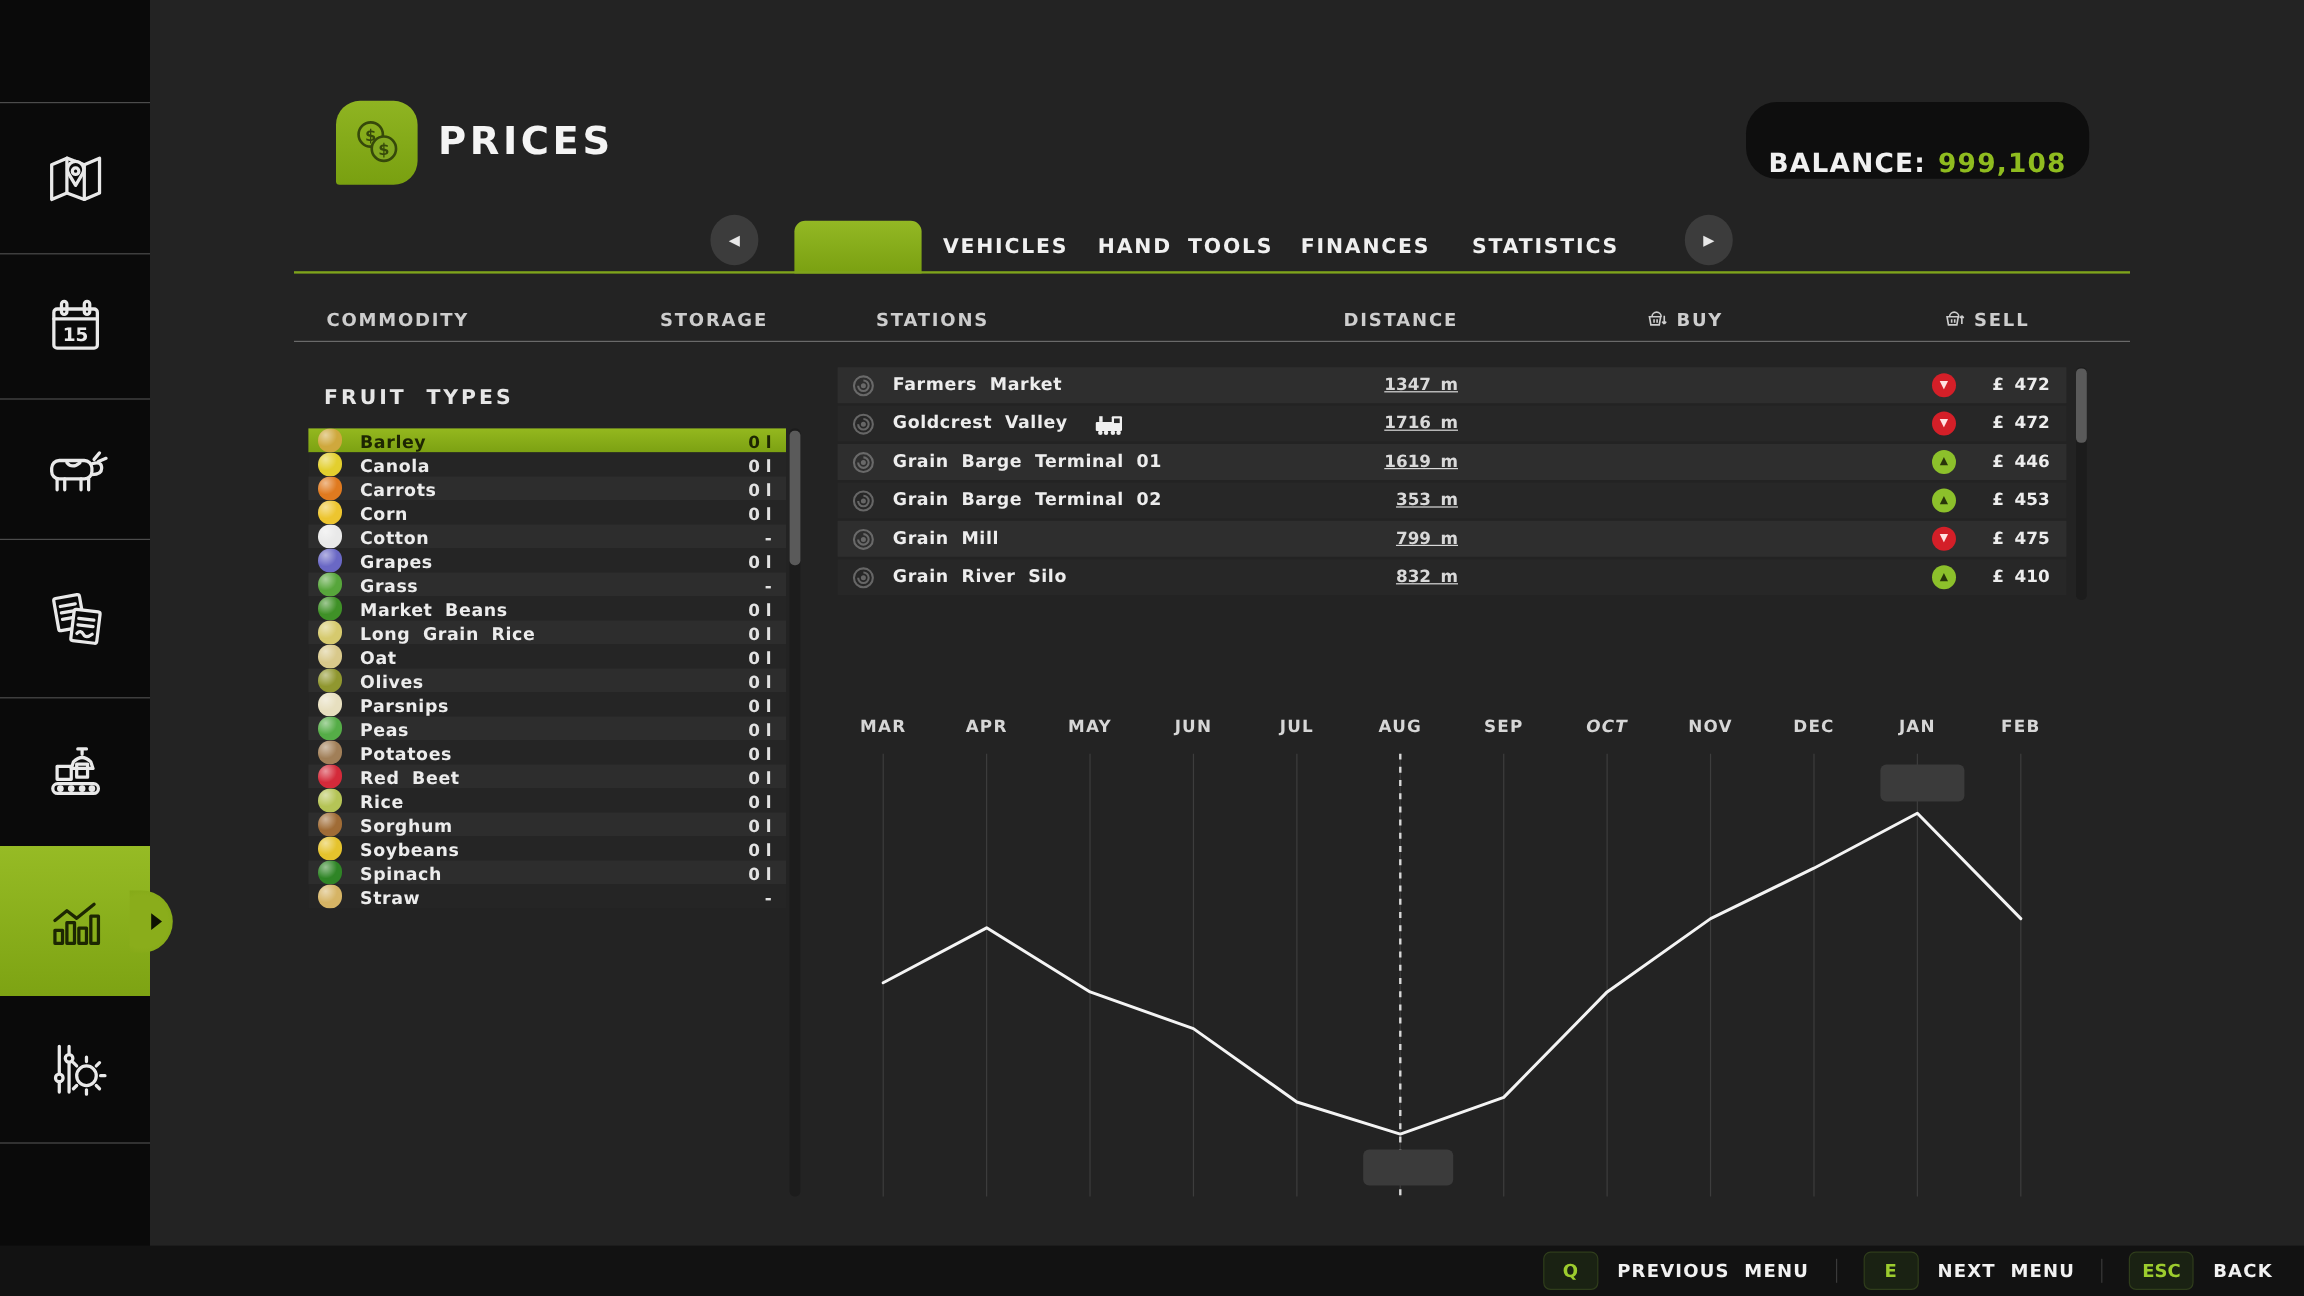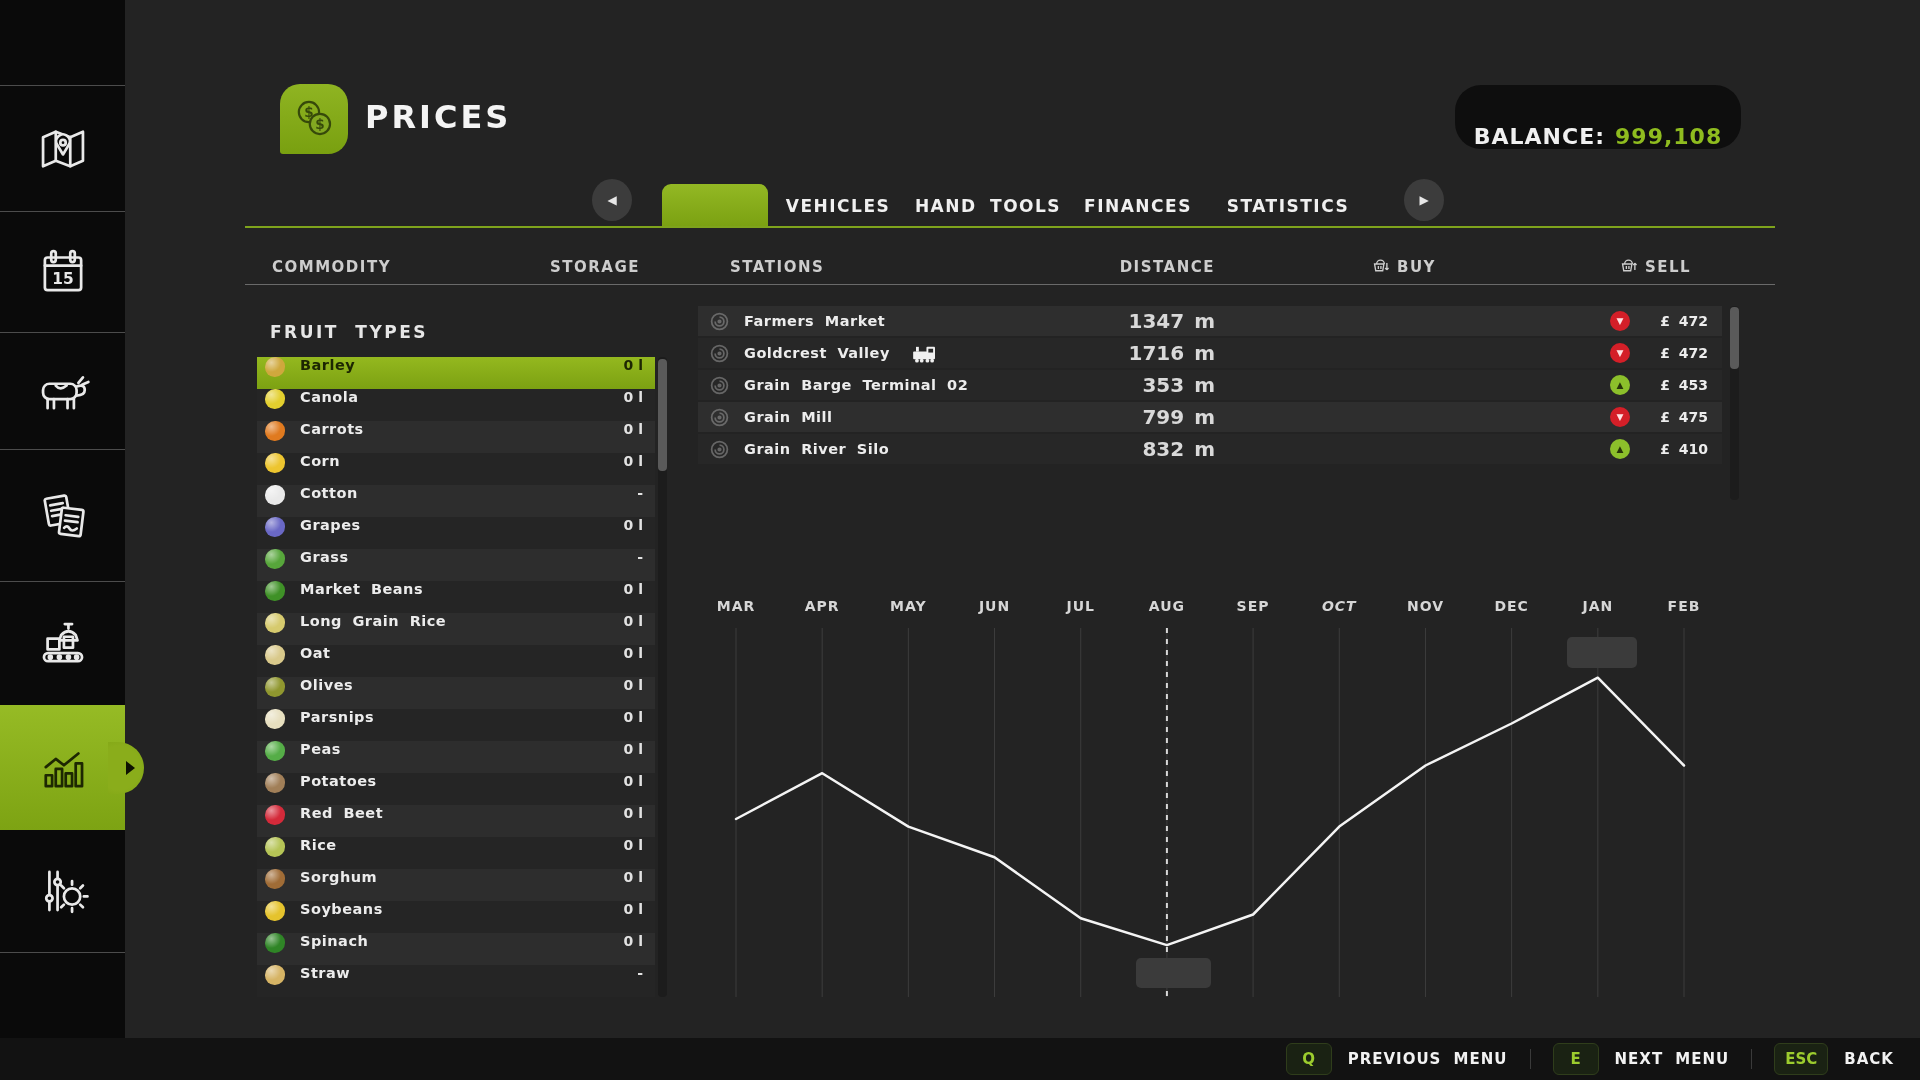--- a/index.html
+++ b/index.html
@@ -42,39 +42,39 @@
   .tab-underline { position:absolute; left:245px; top:226px; width:1530px; height:2px; background:#7ea31c; }
 
   
   .col-head { position:absolute; top:258px; color:#cdcdcd; font-size:15px; font-weight:bold; letter-spacing:1.5px; }
   .head-sep { position:absolute; left:245px; top:284px; width:1530px; height:1px; background:#909090; opacity:.65; }
   .basket { display:inline-block; vertical-align:-3px; margin-right:8px; }
 
   
   .group-label { position:absolute; left:270px; top:322px; color:#e6e6e6; font-size:17px; font-weight:bold; letter-spacing:2.5px; word-spacing:8px; }
   .commodity-list { position:absolute; left:257px; top:357px; width:398px; }
-  .commodity-row { position:relative; height:32px; background:#2d2d2d; display:flex; align-items:flex-start; padding:0 12px 0 8px; cursor:pointer; }
+  .commodity-row { position:relative; height:20px; background:#2d2d2d; display:flex; align-items:flex-end; padding:0 12px 0 8px; cursor:pointer; }
   .commodity-row.alt { background:#252525; }
   .commodity-row.selected { background:linear-gradient(180deg,#94b81f 0%,#7ca112 100%); }
   .commodity-row .cicon { width:20px; height:20px; border-radius:50% 45% 50% 48%; flex:0 0 auto;
        background:radial-gradient(circle at 32% 28%, rgba(255,255,255,.5), rgba(255,255,255,0) 48%), var(--c,#888); }
   .commodity-row .cname { margin-left:15px; font-size:14.5px; font-weight:bold; color:#ececec; letter-spacing:.5px; word-spacing:5px; }
   .commodity-row .cval { margin-left:auto; font-size:14px; font-weight:bold; color:#e2e2e2; }
   .commodity-row.selected .cname, .commodity-row.selected .cval { color:#1d2602; }
   .vscroll { position:absolute; width:9px; background:#1c1c1c; border-radius:4px; }
   .vthumb { position:absolute; left:0; width:9px; background:#5a5a5a; border-radius:4px; cursor:pointer; }
 
   
   .station-list { position:absolute; left:698px; top:306px; width:1024px; }
   .station-row { position:relative; height:30px; margin-bottom:2px; background:#2e2e2e; display:flex; align-items:center; cursor:pointer; }
   .station-row.alt { background:#272727; }
   .hotspot { margin:0 14px 0 11px; flex:0 0 auto; opacity:.55; }
   .sname { font-size:14.5px; font-weight:bold; color:#ededed; letter-spacing:.5px; word-spacing:5px; }
   .train { margin-left:22px; }
-  .sdist { position:absolute; left:417px; width:100px; text-align:right; font-size:20px; font-weight:bold; color:#d9d9d9; word-spacing:3px; }
+  .sdist { position:absolute; left:417px; width:100px; text-align:right; font-size:14px; font-weight:bold; color:#d9d9d9; word-spacing:3px;text-decoration:underline; }
   .trend { position:absolute; left:912px; width:20px; height:20px; border-radius:50%; display:flex; align-items:center; justify-content:center; }
   .trend.down { background:#d41f28; } .trend.down::before { content:"▼"; font-size:9px; color:#ffe2e2; }
   .trend.up { background:#8cc02b; } .trend.up::before { content:"▲"; font-size:9px; color:#28350a; }
   .sprice { position:absolute; left:940px; width:70px; text-align:right; font-size:14px; font-weight:bold; color:#ededed; word-spacing:4px; }
 
   
   .chart-labels { position:absolute; left:700px; top:598px; width:1075px; height:22px; }
   .month-label { position:absolute; top:0; transform:translateX(-50%); color:#d6d6d6; font-size:14px; font-weight:bold; letter-spacing:1px; }
   .chart-svg { position:absolute; left:700px; top:628px; width:1075px; height:382px; }
   .chart-box { position:absolute; background:#3b3b3b; border-radius:5px; }
@@ -388,20 +388,32 @@
           <circle cx="5" cy="17.5" r="2"></circle>
           <circle cx="10" cy="17.5" r="2"></circle>
           <circle cx="16" cy="17.5" r="2"></circle>
           <circle cx="21" cy="17.5" r="2"></circle>
         </svg>
         <span class="sdist">1716 m</span>
         <span class="trend down"></span>
         <span class="sprice">£ 472</span>
       </div>
 
+      <div class="station-row">
+        <svg class="hotspot" width="21" height="21" viewBox="0 0 24 24" fill="none" stroke="#9a9a9a" stroke-width="2">
+          <circle cx="12" cy="12" r="9"></circle>
+          <path d="M12 7 a5 5 0 1 1 -5 5"></path>
+          <circle cx="12" cy="12" r="1.4" fill="#9a9a9a"></circle>
+        </svg>
+        <span class="sname">Grain Barge Terminal 01</span>
+
+        <span class="sdist">1619 m</span>
+        <span class="trend up"></span>
+        <span class="sprice">£ 446</span>
+      </div>
 
       <div class="station-row alt">
         <svg class="hotspot" width="21" height="21" viewBox="0 0 24 24" fill="none" stroke="#9a9a9a" stroke-width="2">
           <circle cx="12" cy="12" r="9"></circle>
           <path d="M12 7 a5 5 0 1 1 -5 5"></path>
           <circle cx="12" cy="12" r="1.4" fill="#9a9a9a"></circle>
         </svg>
         <span class="sname">Grain Barge Terminal 02</span>
 
         <span class="sdist">353 m</span>

